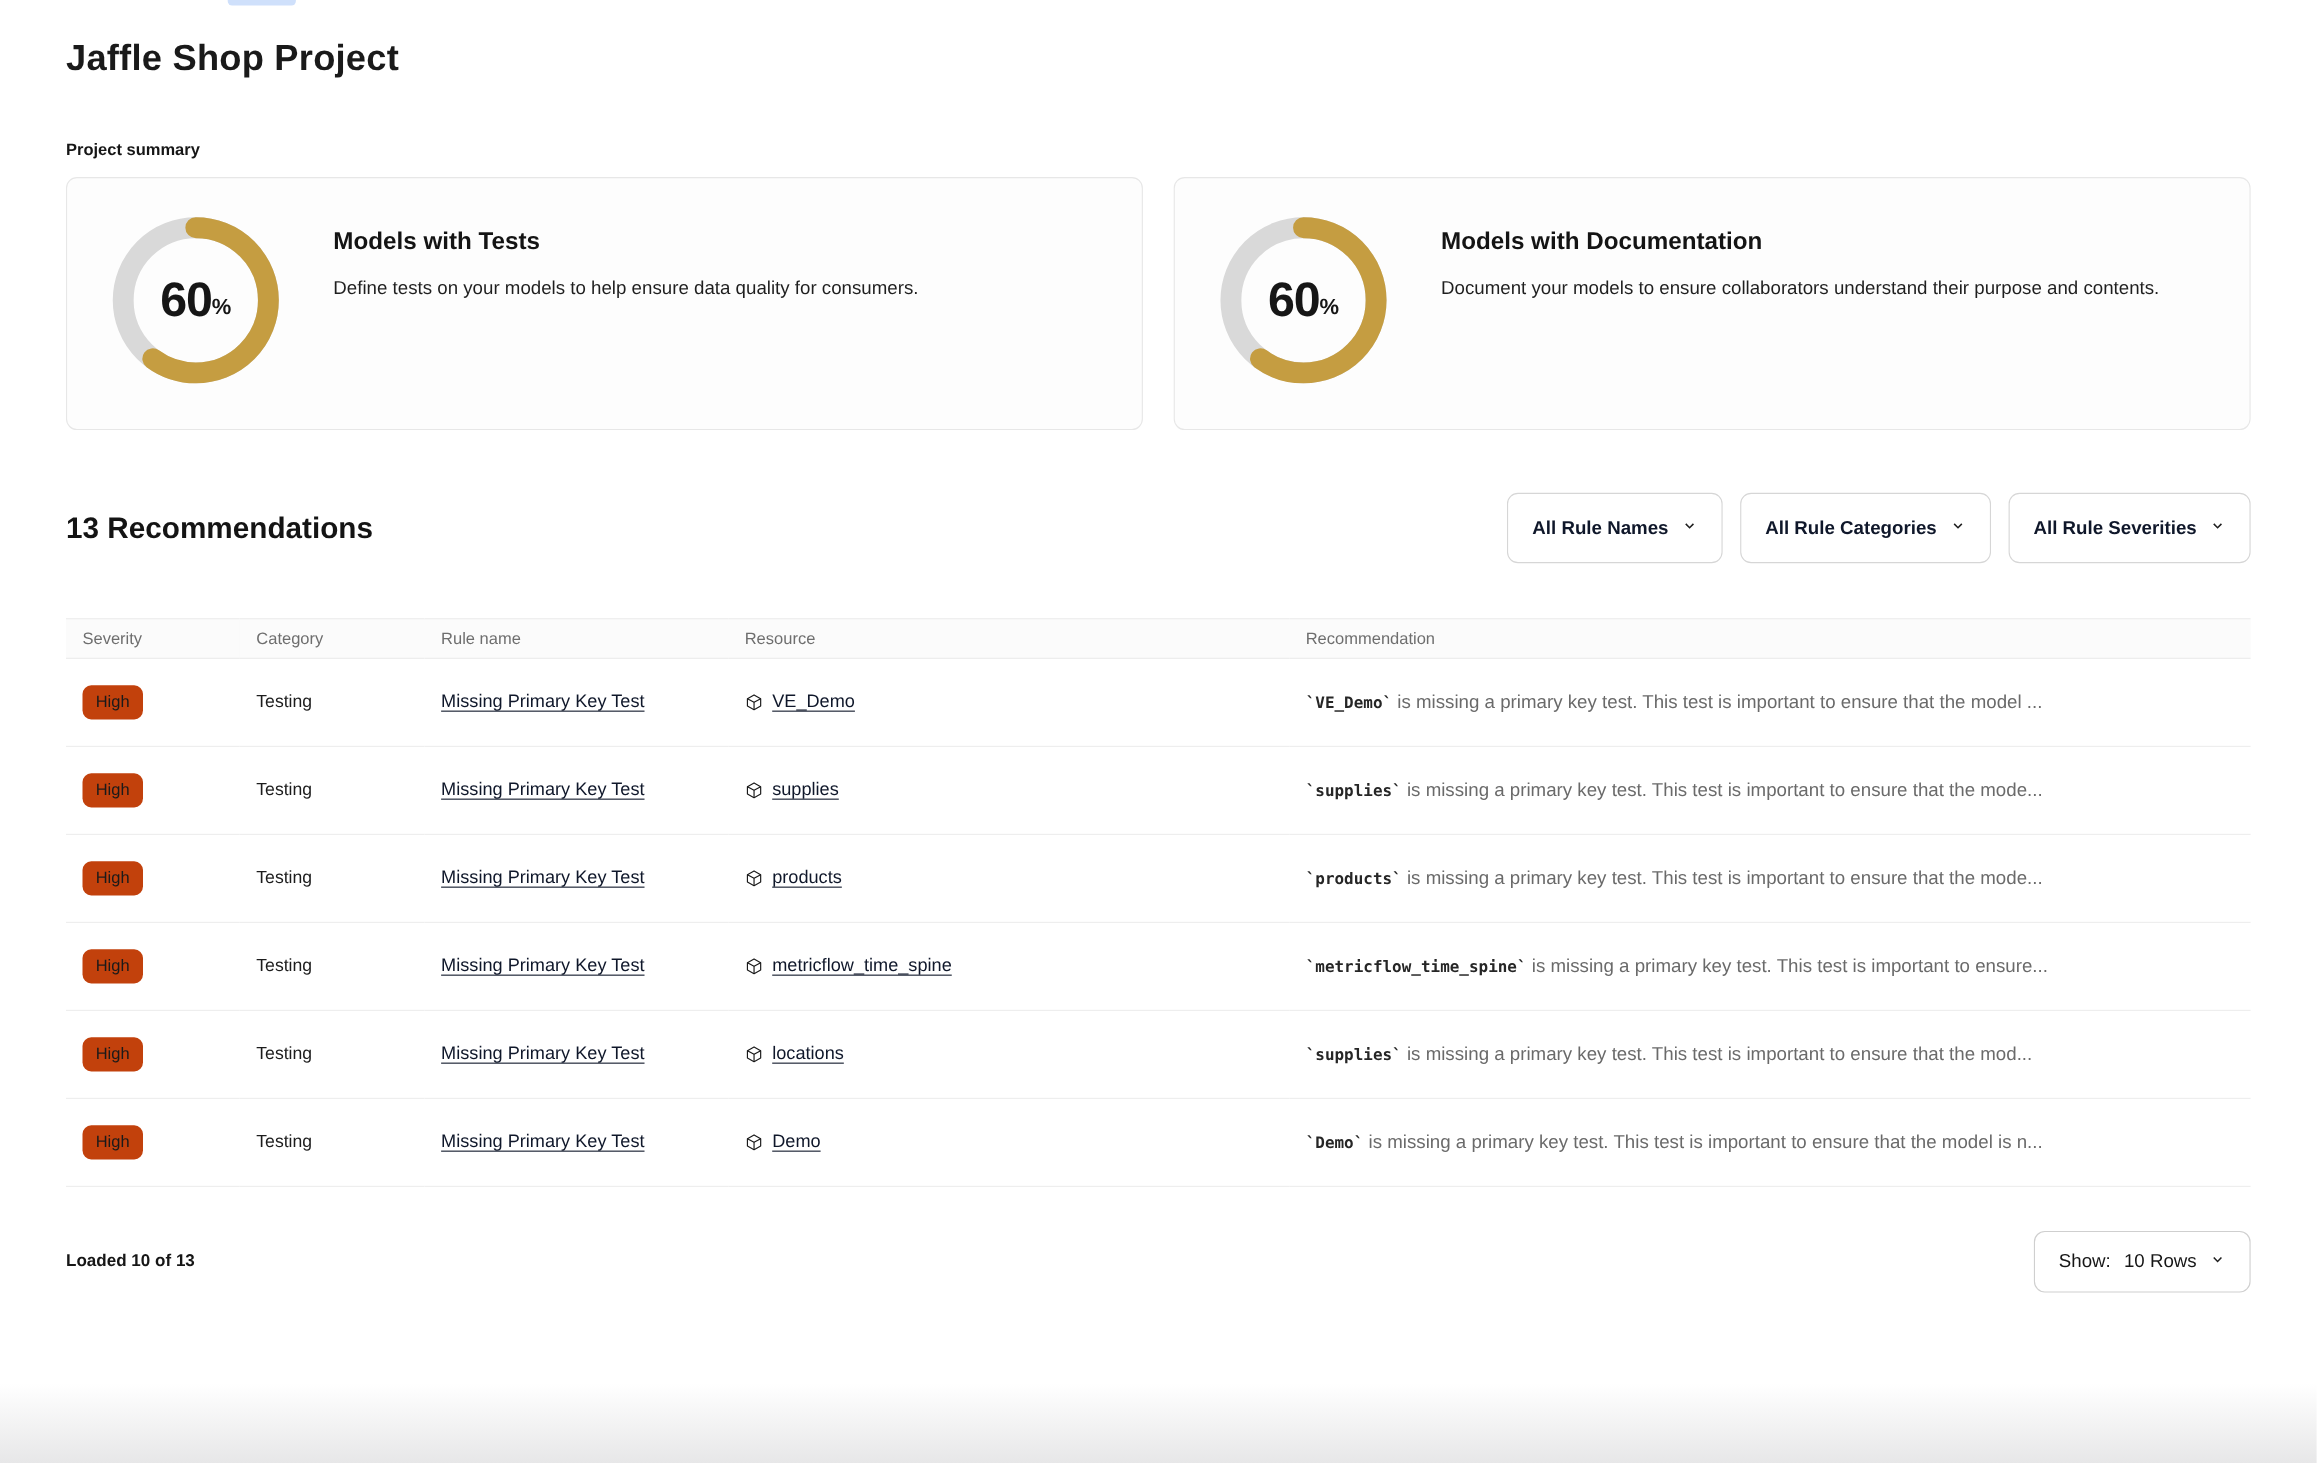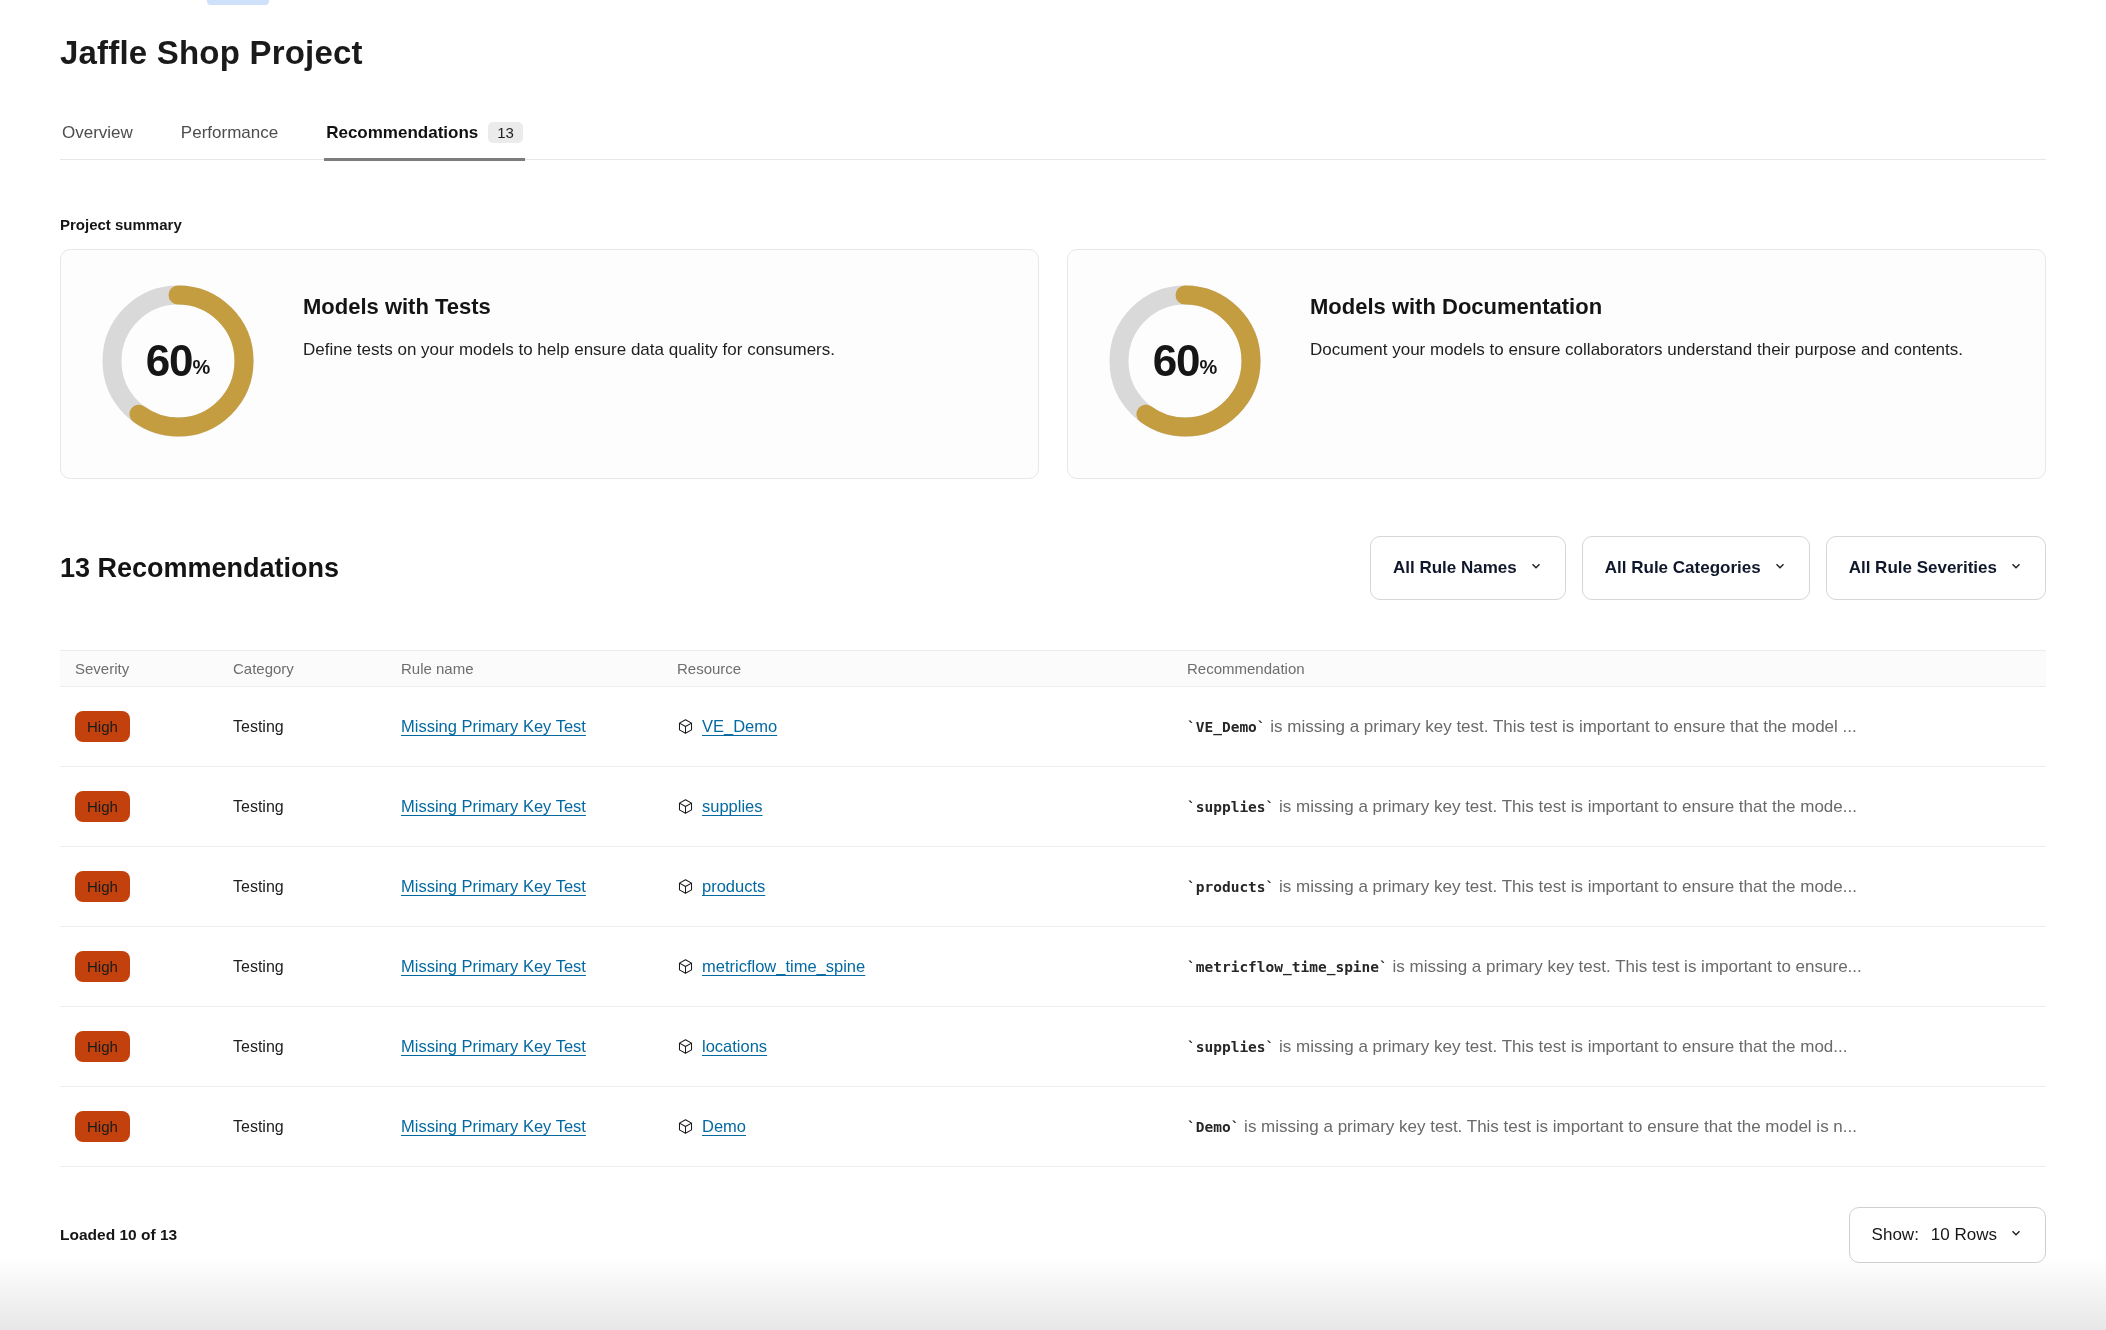--- a/index.html
+++ b/index.html
@@ -61,21 +61,21 @@
   
   table.rec-table { width:100%; border-collapse:collapse; margin-top:50px; }
   .rec-table thead tr { background:#fbfbfb; border-top:1px solid #ececec; border-bottom:1px solid #ececec; }
   .rec-table th { text-align:left; font-weight:normal; color:#6e6e6e; font-size:15px;
     height:36px; padding:0 10px 0 15px; }
   .rec-table td { height:80px; padding:0 10px 0 15px; border-bottom:1px solid #ededed; vertical-align:middle; }
   .col-sev { width:158px; } .col-cat { width:168px; } .col-rule { width:276px; } .col-res { width:510px; }
   .sev-badge { display:inline-block; background:#c2410c; color:#1a1a1a; font-size:15px;
     padding:7px 12px; border-radius:8px; }
   .cat-text { font-size:16px; color:#1c1c1c; }
-  a.tbl-link { color:#0369a1; font-size:16.5px; text-decoration:underline; text-underline-offset:3px; cursor:pointer; }
+  a.tbl-link { color:#0f172a; font-size:16.5px; text-decoration:underline; text-underline-offset:3px; cursor:pointer; }
   .res-cell { display:flex; align-items:center; gap:8px; }
   .cube-icon { flex:0 0 auto; display:inline-block; }
   .rec-text { font-size:17px; color:#6a6a6a; white-space:nowrap; }
   .rec-code { font-family:"DejaVu Sans Mono", monospace; font-weight:bold; font-size:14.5px; color:#262626; }
 
   
   .table-footer { display:flex; justify-content:space-between; align-items:center; margin-top:40px; position:relative; z-index:2; }
   .loaded-text { font-size:15.5px; font-weight:bold; color:#161616; }
   .show-btn { display:inline-flex; align-items:center; gap:12px; height:56px; padding:0 22px;
     background:#fff; border:1px solid #cfcfcf; border-radius:10px; font-size:17px; color:#161616;
@@ -89,32 +89,20 @@
 <body>
 
 <div class="top-sliver"></div>
 
 <div class="page">
 
   <div class="header-row">
     <h1 class="page-title">Jaffle Shop Project</h1>
   </div>
 
-  <div class="tab-bar">
-    <div class="tab">
-      <span>Overview</span>
-    </div>
-    <div class="tab">
-      <span>Performance</span>
-    </div>
-    <div class="tab active">
-      <span>Recommendations</span>
-      <span class="tab-badge">13</span>
-    </div>
-  </div>
 
   <div class="section-label">Project summary</div>
 
   <div class="cards">
 
     <div class="card">
       <div class="donut-wrap">
         <svg width="158" height="158" viewBox="0 0 158 158">
           <circle cx="79" cy="79" r="66" fill="none" stroke="#D9D9D9" stroke-width="19"></circle>
           <circle cx="79" cy="79" r="66" fill="none" stroke="#C59D41" stroke-width="19" stroke-linecap="round" transform="rotate(-90 79 79)" stroke-dasharray="248.81413816431163 414.6902302738527"></circle>

